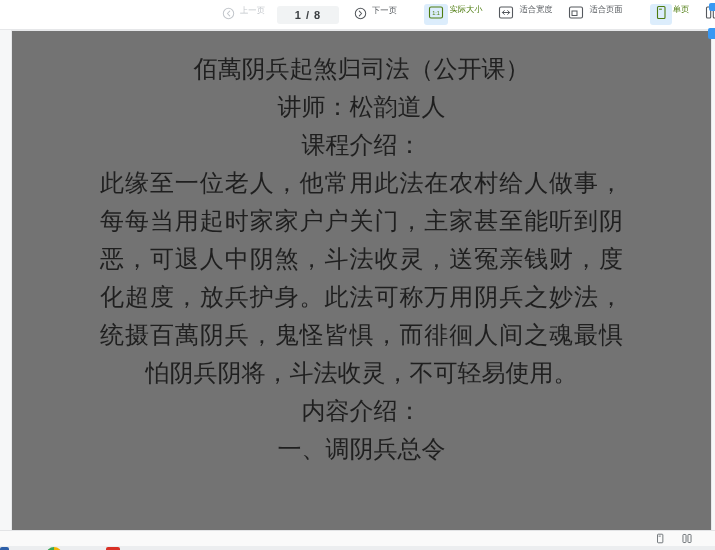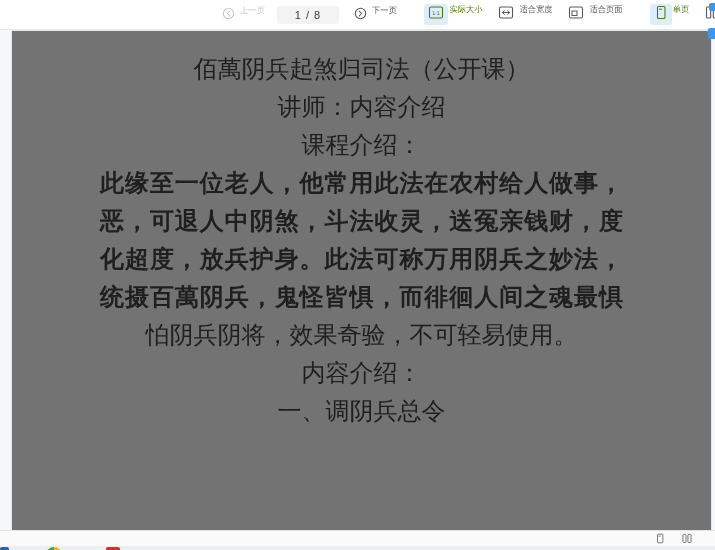--- a/index.html
+++ b/index.html
@@ -21,38 +21,38 @@
   .tb-btn .icon-bg{display:flex;align-items:center;justify-content:center;
     padding:1px 4px;border-radius:3px;}
   .tb-btn.active{color:#4d7c0f;}
   .tb-btn.active .icon-bg{background:#dcedfc;}
   .tb-btn.disabled{color:#c3c7cc;}
   .tb-label{font-size:9px;line-height:10px;white-space:nowrap;transform:scale(.92);}
   .tb-icon{display:block;}
   .page-box{
     background:#f1f3f4;border-radius:3px;height:18px;min-width:50px;
     display:flex;align-items:center;justify-content:center;
-    font-size:11px;color:#3c4043;margin:0 6px;padding:0 6px;letter-spacing:1px;
+    font-size:11px;color:#3c4043;margin:0 6px;padding:0 6px;letter-spacing:1px;font-weight:bold;
   }
   .tb-divider{width:1px;height:18px;background:#e4e6e8;margin:0 8px;}
 
   
   .content{flex:1 1 auto;position:relative;background:#f6f7f8;overflow:hidden;}
   .page{
     position:absolute;left:11px;right:3px;top:0;bottom:-2px;
     background:#737373;border:1px solid #e7e8ea;border-bottom:none;box-sizing:border-box;
   }
   .doc{
     font-family:"Liberation Serif","DejaVu Serif",serif;
     color:#1f1f1f;font-size:24px;line-height:38px;
     padding:19px 88px 0 88px;
   }
   .doc .line{white-space:nowrap;}
   .doc .center{text-align:center;white-space:normal;}
-  .doc .justify{text-align:justify;text-align-last:justify;white-space:normal;font-weight:bold;}
+  .doc .justify{text-align:justify;text-align-last:justify;white-space:normal;}
 
   
   .statusbar{
     flex:0 0 15px;height:15px;background:#fafafa;border-top:1px solid #e3e4e6;
     display:flex;align-items:center;justify-content:flex-end;
     padding-right:22px;gap:16px;position:relative;z-index:3;color:#6b7075;
   }
   .sb-icon{display:flex;align-items:center;cursor:pointer;}
 
   
@@ -178,27 +178,28 @@
         </span>
       <span class="tb-label">连续阅读</span>
     </div>
 
   </div>
 
   <div class="content">
     <div class="page">
       <div class="doc">
         <div class="line center">佰萬阴兵起煞归司法（公开课）</div>
-        <div class="line center">讲师：内容介绍</div>
+        <div class="line center">讲师：松韵道人</div>
         <div class="line center">课程介绍：</div>
         <div class="line justify">此缘至一位老人，他常用此法在农村给人做事，</div>
+        <div class="line justify">每每当用起时家家户户关门，主家甚至能听到阴</div>
         <div class="line justify">恶，可退人中阴煞，斗法收灵，送冤亲钱财，度</div>
         <div class="line justify">化超度，放兵护身。此法可称万用阴兵之妙法，</div>
         <div class="line justify">统摄百萬阴兵，鬼怪皆惧，而徘徊人间之魂最惧</div>
-        <div class="line center">怕阴兵阴将，效果奇验，不可轻易使用。</div>
+        <div class="line center">怕阴兵阴将，斗法收灵，不可轻易使用。</div>
         <div class="line center">内容介绍：</div>
         <div class="line center">一、调阴兵总令</div>
       </div>
     </div>
   </div>
 
   <div class="statusbar">
     <span class="sb-icon">
       <svg width="10" height="11" viewBox="0 0 14 15">
           <rect x="3.5" y="1.5" width="7.5" height="12" rx="1" fill="none" stroke="currentColor" stroke-width="1.3"></rect>

